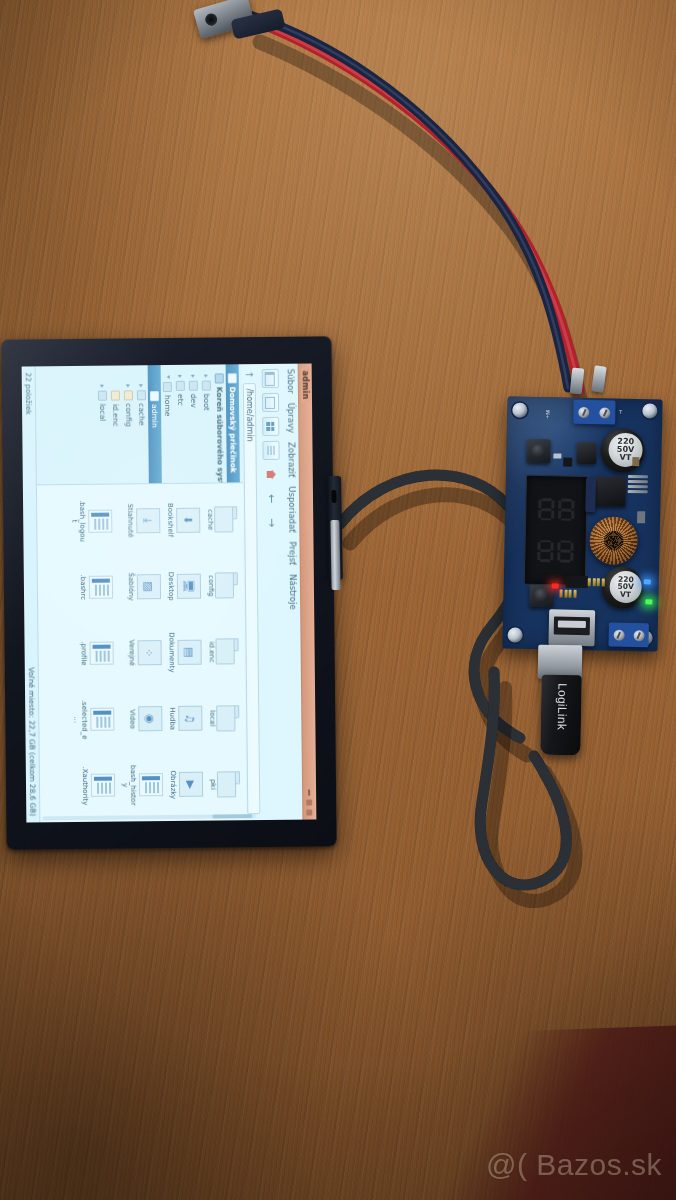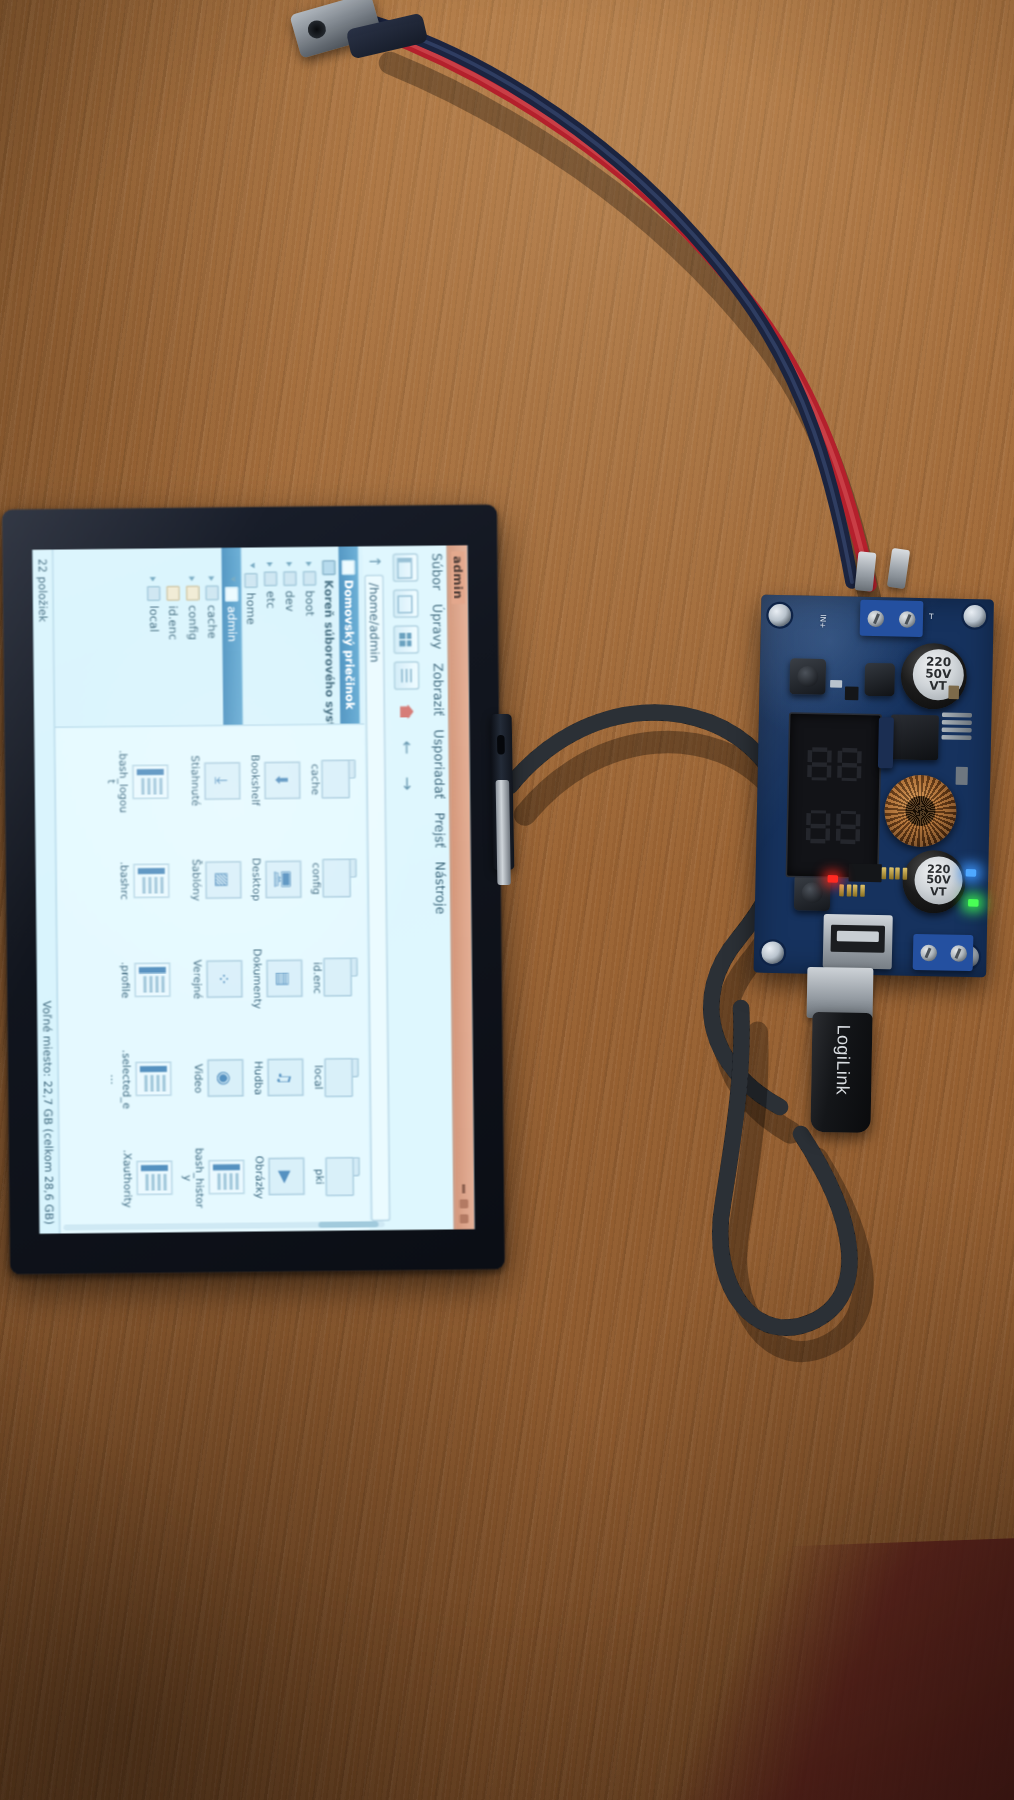--- a/index.html
+++ b/index.html
@@ -719,13 +719,14 @@
     </div>
   </div>
 
   <div class="plug"></div>
   <div class="plugBody">
     <span class="plugLabel" style="left:28px;top:8px;">LogiLink</span>
   </div>
 
   <div class="vignette"></div>
 
+  <div class="watermark">@( Bazos.sk</div>
 </div>
 
 </body></html>

